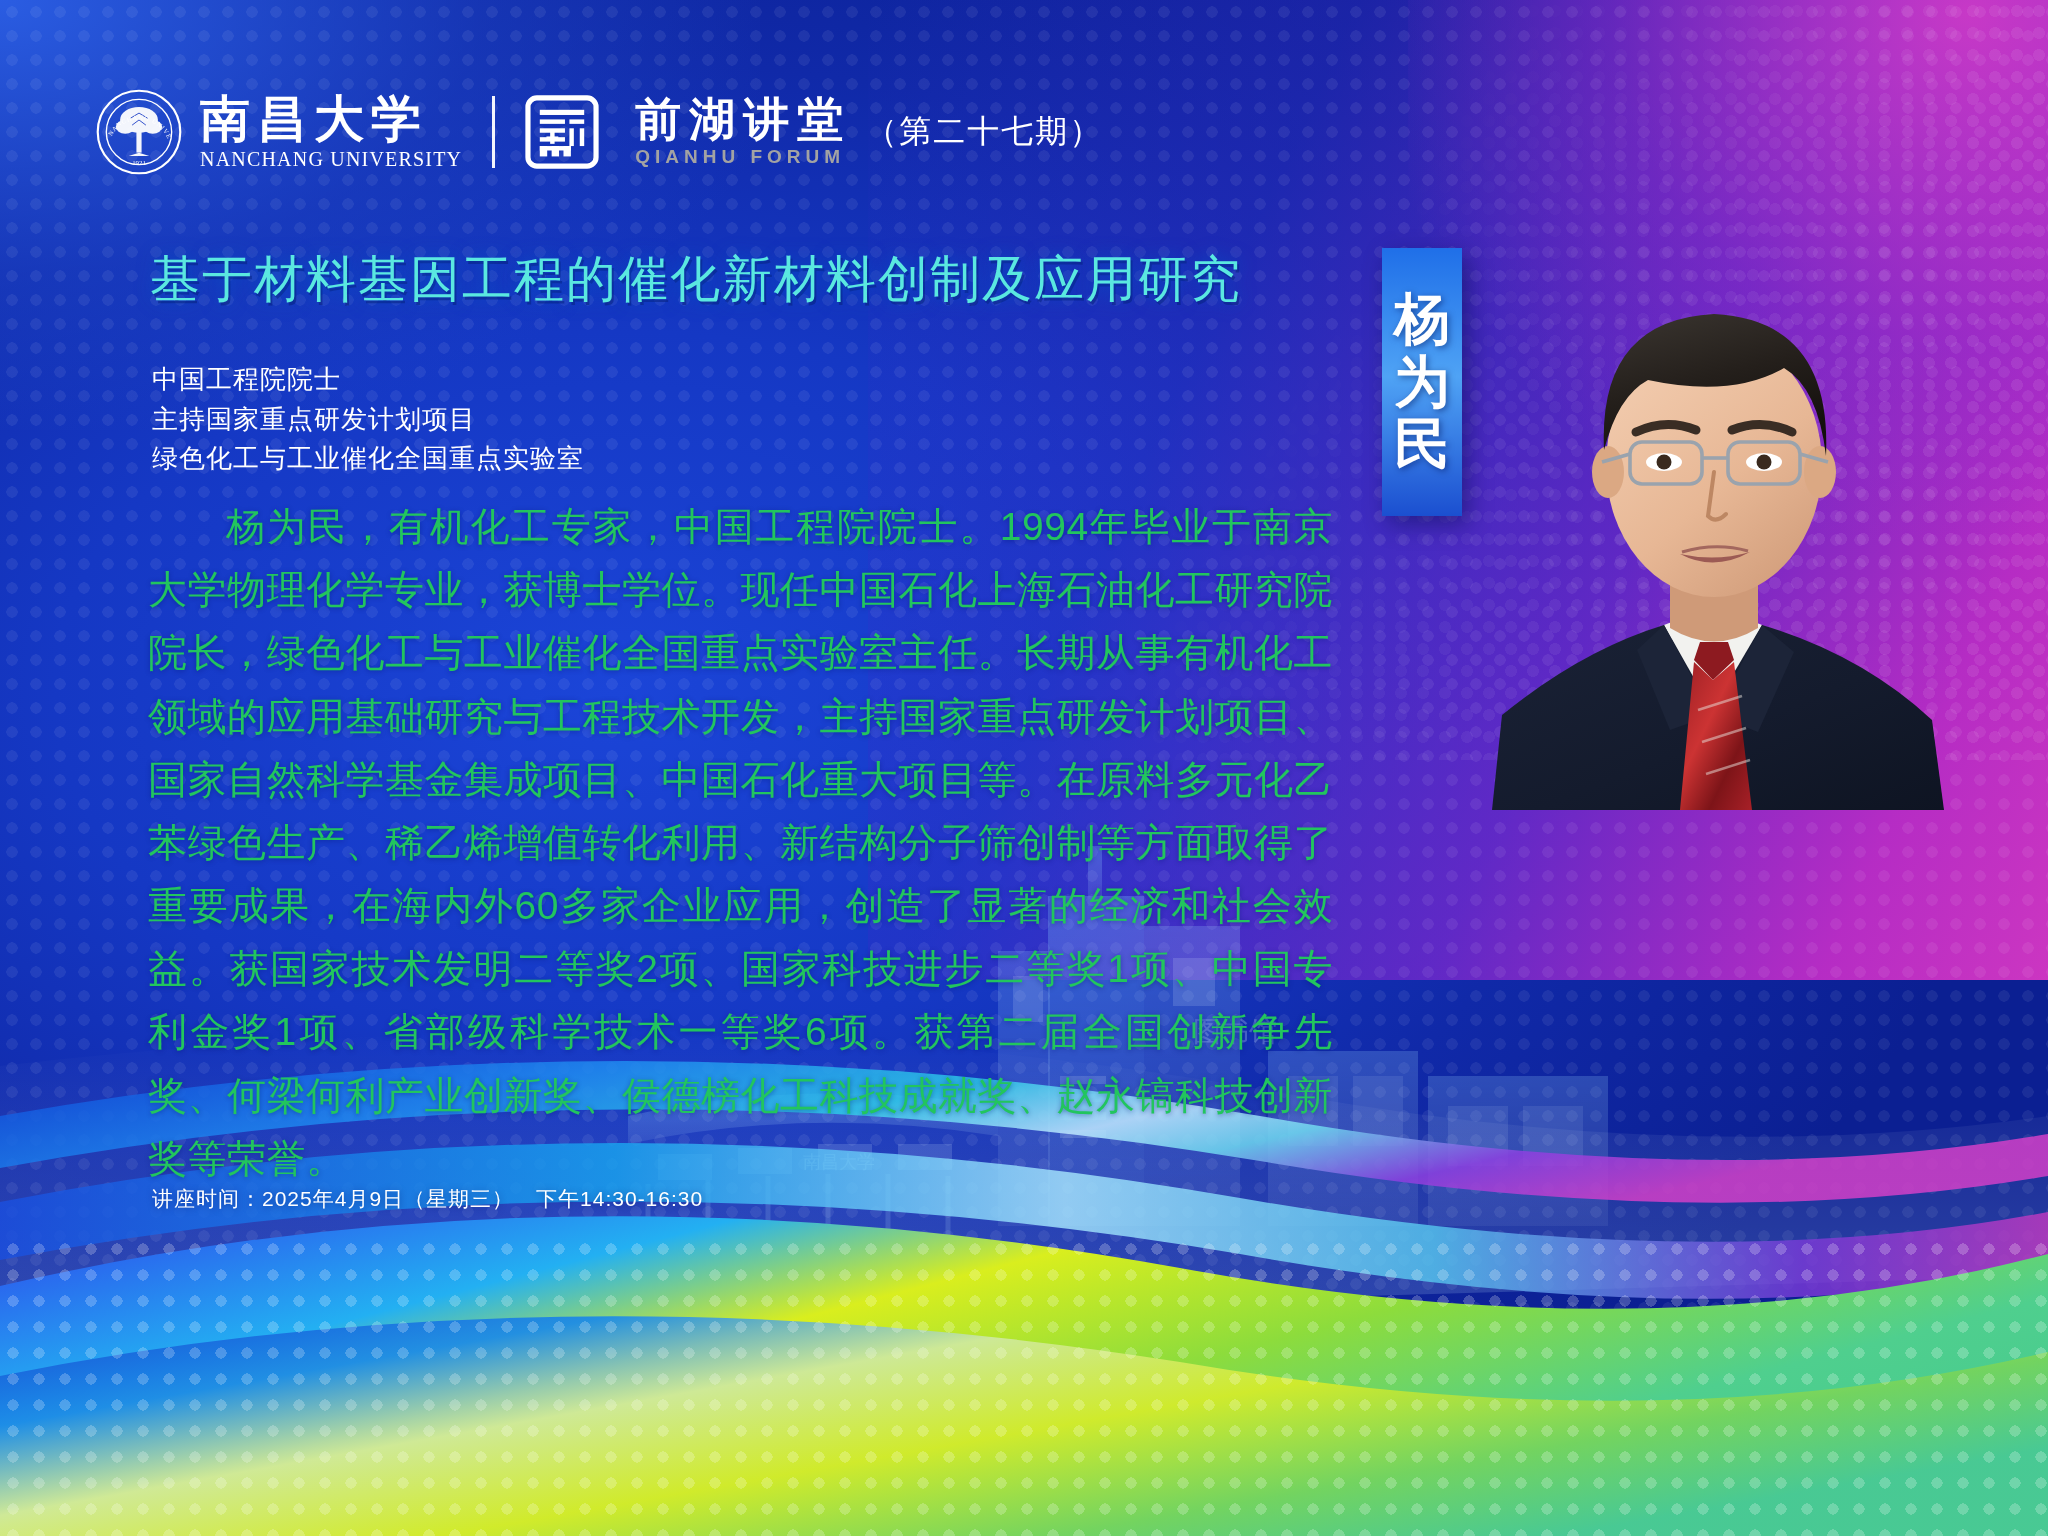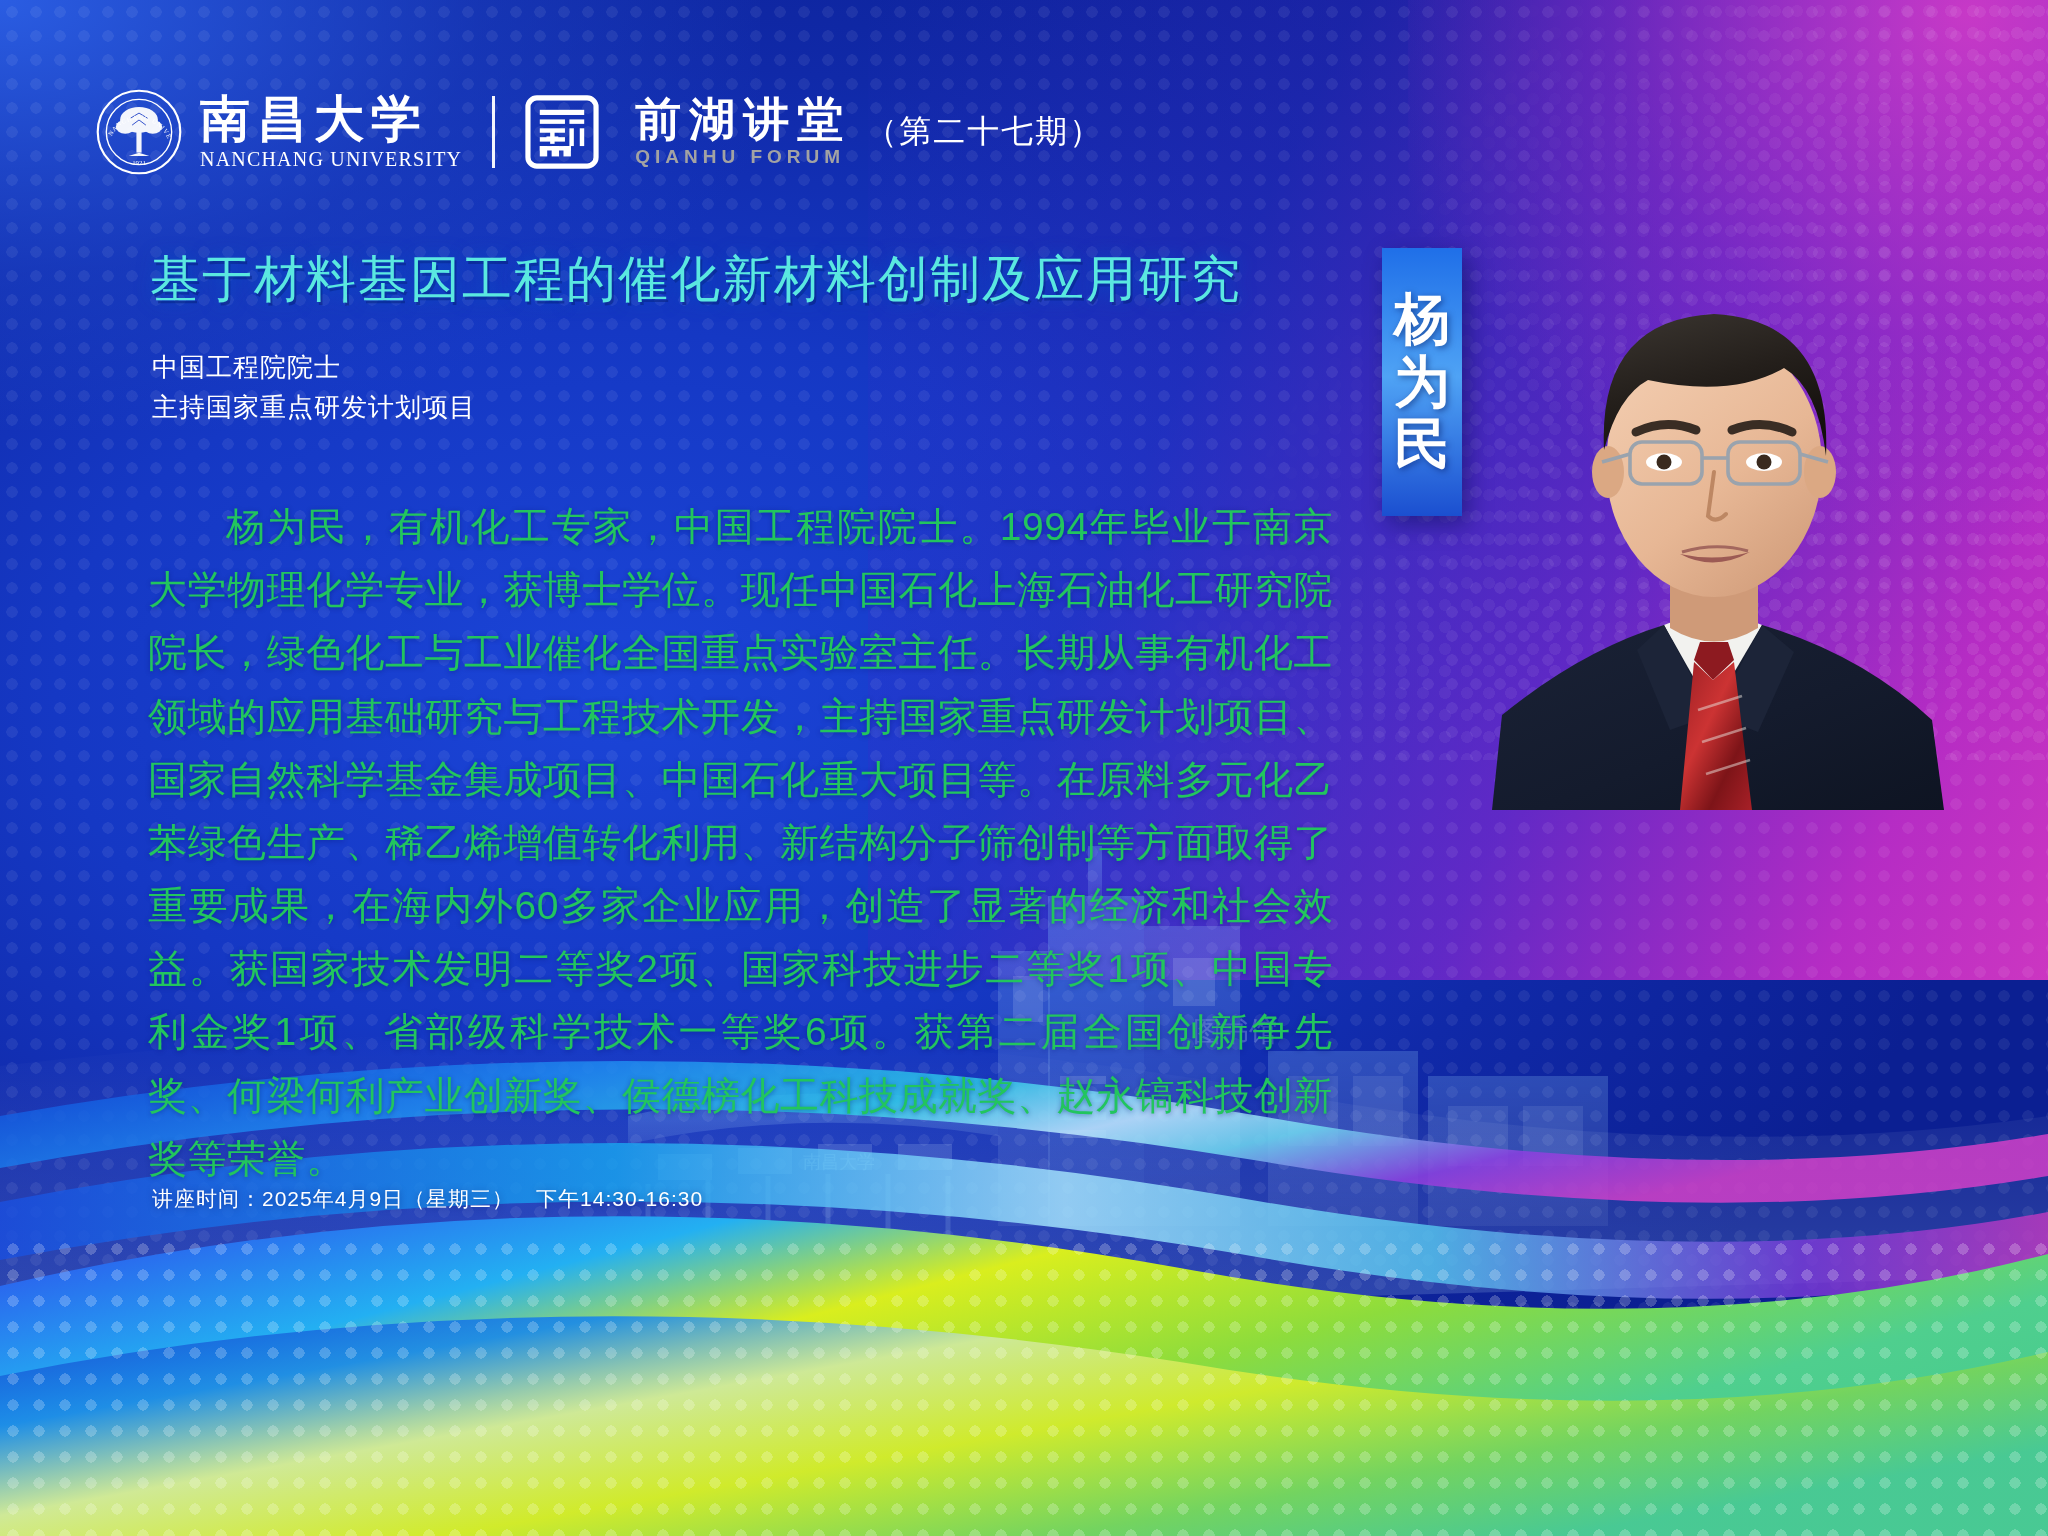--- a/index.html
+++ b/index.html
@@ -87,21 +87,21 @@
   .title{
     position:absolute; left:150px; top:246px; width:1180px;
     font-family:"Liberation Sans","DejaVu Sans",sans-serif;
     font-weight:400; font-size:50px; letter-spacing:2px;
     color:#5ae8e0;
     text-shadow:0 0 18px rgba(0,80,200,.9), 2px 3px 0 rgba(8,30,120,.55);
     white-space:nowrap;
   }
 
   
-  .affil{ position:absolute; left:152px; top:348px; width:700px; }
+  .affil{ position:absolute; left:152px; top:360px; width:700px; }
   .affil div{ font-size:26px; color:#ffffff; line-height:1.52; letter-spacing:1px; }
 
   
   .bio{
     position:absolute; left:148px; top:495px; width:1185px;
     font-size:39px; line-height:1.62; color:#22c55e; letter-spacing:.5px;
     text-align:justify; text-justify:inter-ideograph;
     text-shadow:0 1px 5px rgba(0,20,110,.45);
   }
   .bio p{ text-indent:2em; }
@@ -309,20 +309,21 @@
     </div>
 
     <div class="issue">（第二十七期）</div>
   </div>
 
   <div class="title">基于材料基因工程的催化新材料创制及应用研究</div>
 
   <div class="affil">
     <div>中国工程院院士</div>
     <div>主持国家重点研发计划项目</div>
+    <div>绿色化工与工业催化全国重点实验室</div>
   </div>
 
   <div class="bio">
     <p>杨为民，有机化工专家，中国工程院院士。1994年毕业于南京大学物理化学专业，获博士学位。现任中国石化上海石油化工研究院院长，绿色化工与工业催化全国重点实验室主任。长期从事有机化工领域的应用基础研究与工程技术开发，主持国家重点研发计划项目、国家自然科学基金集成项目、中国石化重大项目等。在原料多元化乙苯绿色生产、稀乙烯增值转化利用、新结构分子筛创制等方面取得了重要成果，在海内外60多家企业应用，创造了显著的经济和社会效益。获国家技术发明二等奖2项、国家科技进步二等奖1项、中国专利金奖1项、省部级科学技术一等奖6项。获第二届全国创新争先奖、何梁何利产业创新奖、侯德榜化工科技成就奖、赵永镐科技创新奖等荣誉。</p>
   </div>
 
   <div class="name-banner">
     <span>杨</span>
     <span>为</span>
     <span>民</span>

